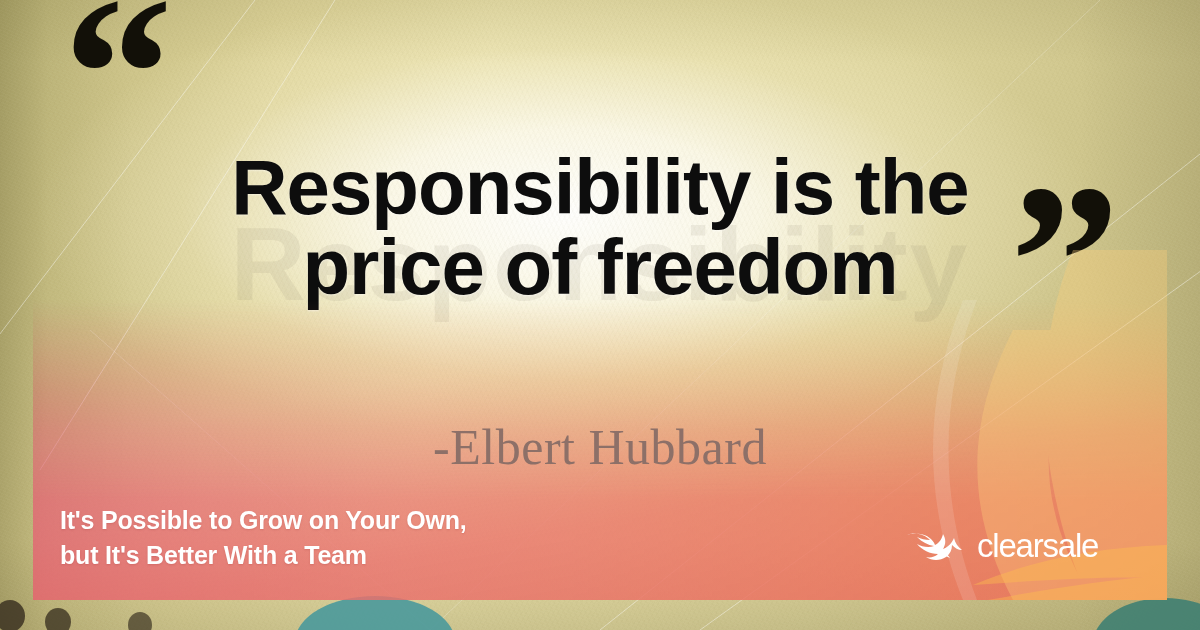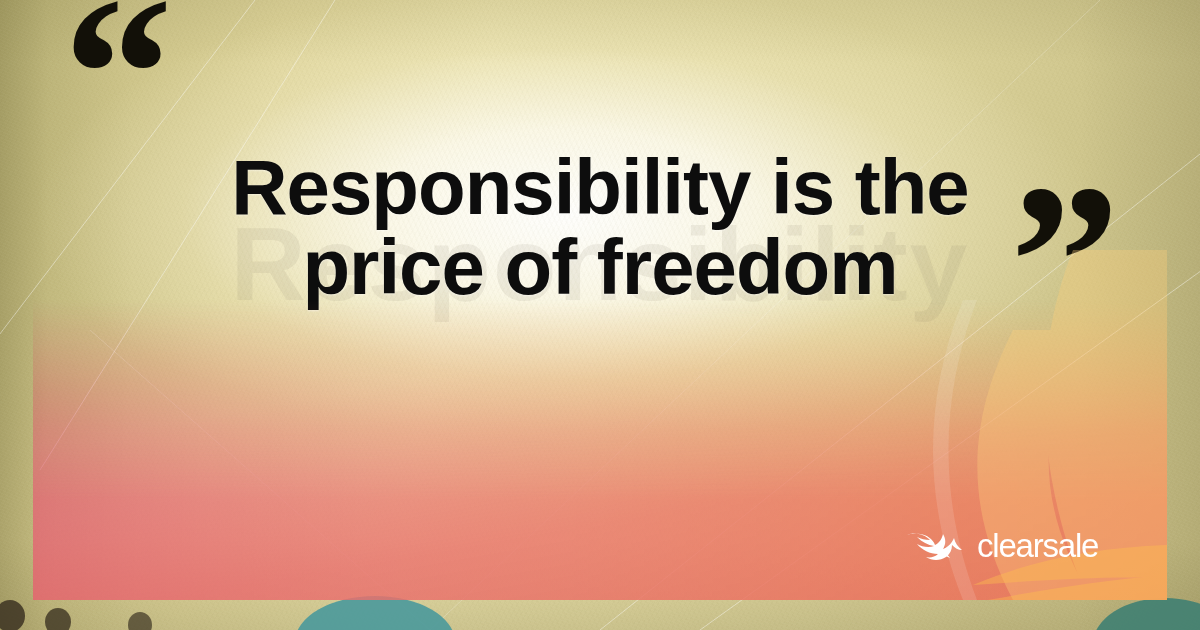--- a/index.html
+++ b/index.html
@@ -257,21 +257,26 @@
           <path d="M1134 545 C 1060 548, 1000 560, 940 585 C 1010 580, 1070 576, 1134 578 Z"></path>
           <path d="M1134 575 C 1070 580, 1010 590, 955 600 L 1134 600 Z"></path>
         </g>
         <g fill="#ffffff" opacity="0.13">
           <path d="M930 300 C 890 400, 890 500, 930 600 L 944 600 C 906 500, 906 400, 944 300 Z"></path>
         </g>
       </svg>
     </div>
   </div>
 
-
+  <div class="attribution">-Elbert Hubbard</div>
+
+  <div class="caption">
+    <span class="caption-line">It's Possible to Grow on Your Own,</span>
+    <span class="caption-line">but It's Better With a Team</span>
+  </div>
 
   <div class="logo">
     <svg class="logo-bird" viewBox="0 0 58 44">
       <g fill="#ffffff">
         <path d="M2 12 C 10 9, 19 11, 25 17 C 20 17, 16 16, 12 14 C 17 19, 23 22, 29 23 C 24 25, 17 24, 12 21 C 17 27, 25 31, 33 31 C 30 34, 25 35, 21 34 C 27 38, 35 38, 41 34 C 45 31, 47 27, 47 22 C 50 25, 53 27, 57 27 C 53 24, 50 20, 49 15 C 47 20, 43 24, 38 26 C 41 21, 41 16, 38 11 C 37 16, 34 20, 30 22 C 28 16, 22 12, 15 11 C 10 10, 6 10, 2 12 Z"></path>
         <path d="M30 24 C 36 26, 42 30, 45 35 C 40 33, 35 30, 31 27 Z"></path>
       </g>
     </svg>
     <span class="logo-word">clearsale</span>
   </div>

